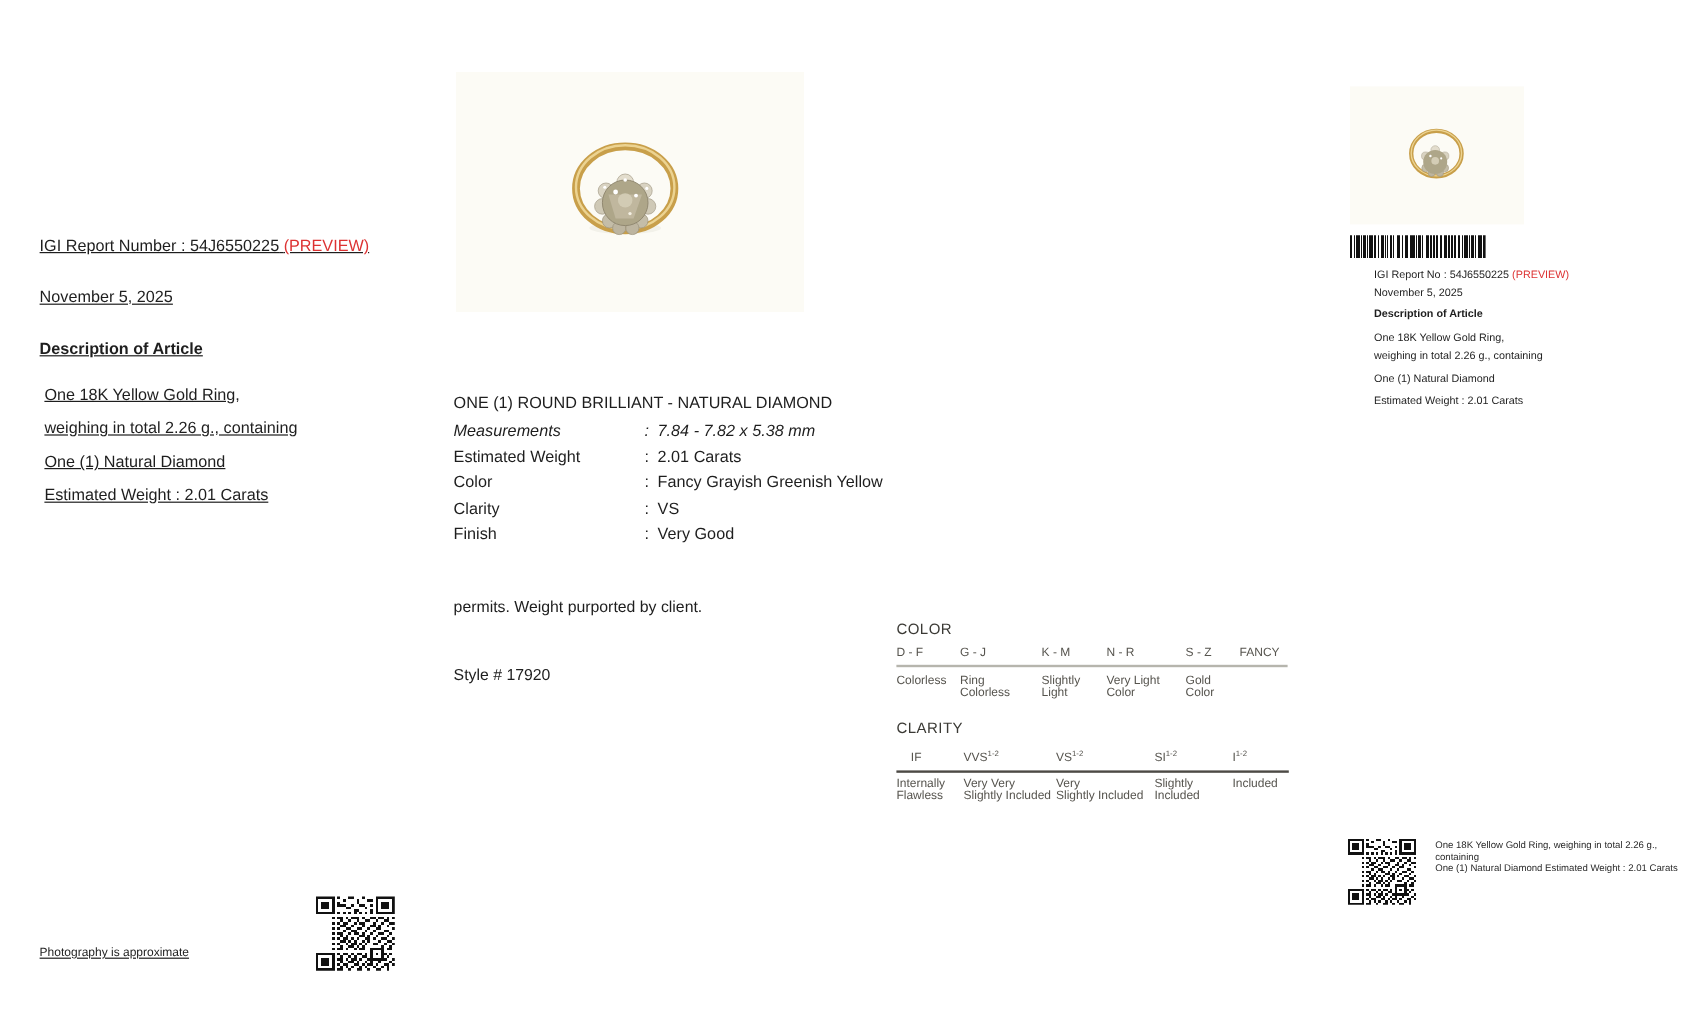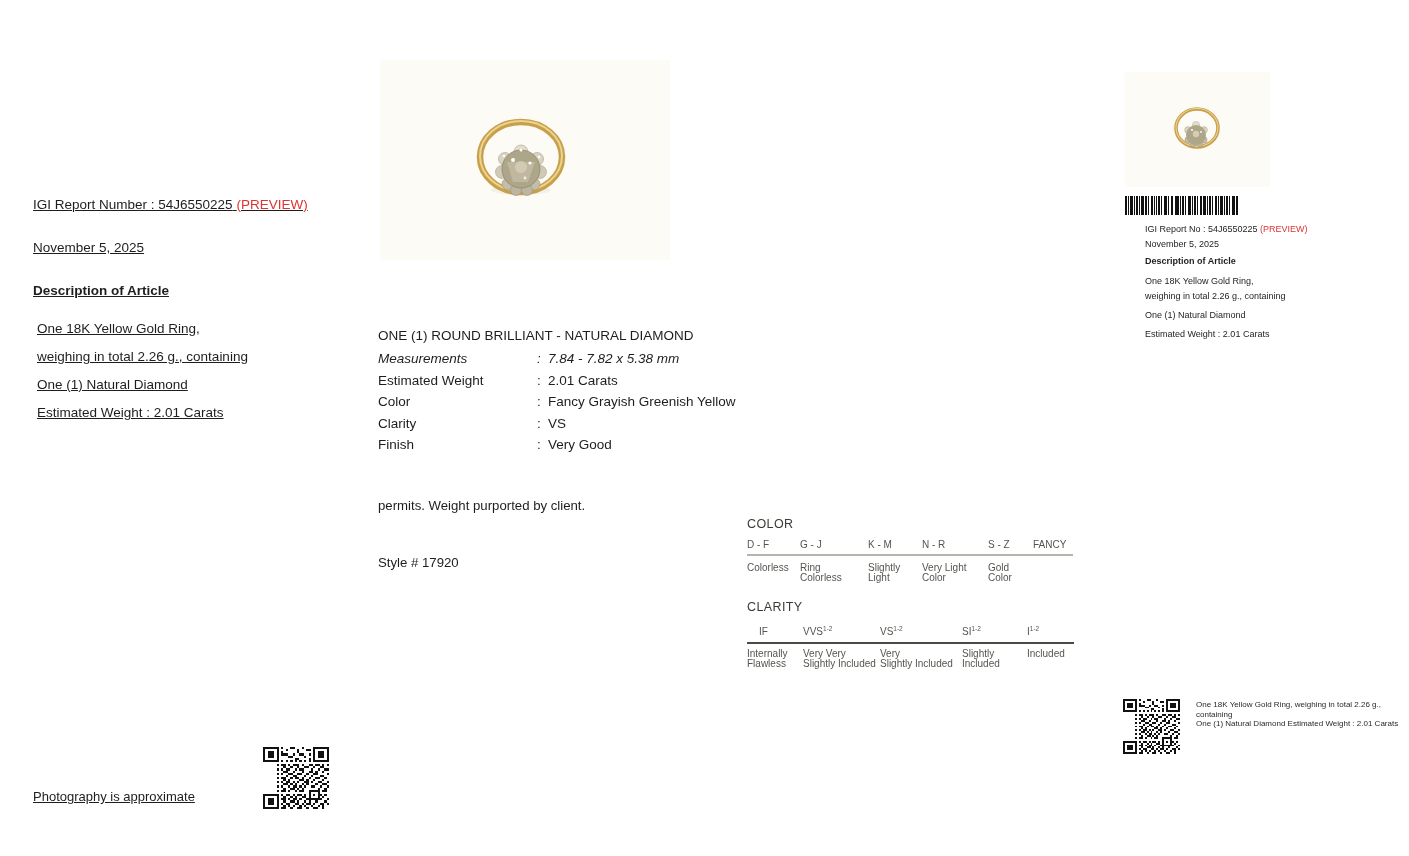--- a/index.html
+++ b/index.html
@@ -71,21 +71,21 @@
         <path d="M8 0h1v1h-1zM12 0h2v1h-2zM17 0h1v1h-1zM10 1h1v1h-1zM15 1h1v2h-1zM19 1h2v1h-2zM8 2h1v2h-1zM9 3h2v1h-2zM13 3h1v1h-1zM16 3h2v1h-2zM20 3h1v1h-1zM11 4h2v1h-2zM18 4h1v1h-1zM14 5h2v1h-2zM20 5h1v1h-1z"></path>
         <path d="M8 8h2v1h-2zM11 8h1v1h-1zM13 8h3v1h-3zM17 8h1v1h-1zM20 8h2v1h-2zM23 8h2v1h-2zM26 8h1v1h-1zM28 8h1v1h-1zM9 9h1v1h-1zM12 9h1v1h-1zM15 9h1v1h-1zM18 9h2v1h-2zM22 9h1v1h-1zM25 9h2v1h-2zM8 10h1v1h-1zM10 10h2v1h-2zM14 10h1v1h-1zM16 10h2v1h-2zM21 10h1v1h-1zM24 10h1v1h-1zM27 10h2v1h-2zM9 11h2v1h-2zM13 11h1v1h-1zM17 11h1v1h-1zM20 11h2v1h-2zM23 11h1v1h-1zM26 11h1v1h-1zM8 12h1v1h-1zM11 12h2v1h-2zM15 12h2v1h-2zM19 12h1v1h-1zM22 12h2v1h-2zM28 12h1v1h-1zM10 13h1v1h-1zM13 13h2v1h-2zM18 13h1v1h-1zM21 13h1v1h-1zM25 13h2v1h-2z"></path>
         <path d="M8 14h2v1h-2zM12 14h1v1h-1zM14 14h2v1h-2zM17 14h1v1h-1zM20 14h1v1h-1zM23 14h2v1h-2zM27 14h1v1h-1zM9 15h1v1h-1zM11 15h1v1h-1zM16 15h2v1h-2zM19 15h1v1h-1zM22 15h1v1h-1zM26 15h1v1h-1zM8 16h1v1h-1zM10 16h2v1h-2zM13 16h1v1h-1zM15 16h1v1h-1zM18 16h2v1h-2zM21 16h1v1h-1zM24 16h2v1h-2zM28 16h1v1h-1zM9 17h2v1h-2zM12 17h1v1h-1zM14 17h1v1h-1zM17 17h1v1h-1zM19 17h1v1h-1zM23 17h1v1h-1zM26 17h2v1h-2zM8 18h1v1h-1zM11 18h1v1h-1zM13 18h2v1h-2zM16 18h1v1h-1zM18 18h1v1h-1zM21 18h2v1h-2zM25 18h1v1h-1zM28 18h1v1h-1zM9 19h1v1h-1zM12 19h2v1h-2zM15 19h1v1h-1zM17 19h1v1h-1zM24 19h1v1h-1zM27 19h1v1h-1zM8 20h2v1h-2zM11 20h1v1h-1zM14 20h1v1h-1zM16 20h2v1h-2zM24 20h1v1h-1zM26 20h2v1h-2z"></path>
         <path d="M8 22h1v1h-1zM10 22h2v1h-2zM13 22h1v1h-1zM15 22h2v1h-2zM18 22h1v1h-1zM24 22h2v1h-2zM27 22h1v1h-1zM9 23h1v1h-1zM12 23h1v1h-1zM14 23h1v1h-1zM17 23h2v1h-2zM21 23h1v1h-1zM23 23h1v1h-1zM26 23h1v1h-1zM8 24h2v1h-2zM11 24h1v1h-1zM13 24h2v1h-2zM16 24h1v1h-1zM19 24h1v1h-1zM22 24h2v1h-2zM25 24h1v1h-1zM28 24h1v1h-1zM9 25h1v1h-1zM12 25h2v1h-2zM15 25h1v1h-1zM18 25h1v1h-1zM20 25h1v1h-1zM23 25h1v1h-1zM27 25h1v1h-1zM8 26h1v1h-1zM10 26h2v1h-2zM14 26h2v1h-2zM17 26h1v1h-1zM19 26h2v1h-2zM22 26h1v1h-1zM25 26h2v1h-2zM28 26h1v1h-1zM9 27h1v1h-1zM11 27h1v1h-1zM13 27h1v1h-1zM16 27h1v1h-1zM18 27h1v1h-1zM21 27h1v1h-1zM24 27h1v1h-1zM26 27h1v1h-1zM8 28h2v1h-2zM12 28h1v1h-1zM15 28h2v1h-2zM19 28h1v1h-1zM22 28h2v1h-2zM26 28h1v1h-1z"></path>
         <rect x="20" y="20" width="5" height="5"></rect>
       </g>
       <rect x="21" y="21" width="3" height="3" fill="#fff"></rect>
       <rect x="22" y="22" width="1" height="1" fill="#111"></rect>
     </svg>
   </div>
-  <div class="abs lp-line" style="left:33px;top:789px;font-size:13px;">Photography is approximate</div>
+  <div class="abs lp-line" style="left:33px;top:789px;font-size:10px;">Photography is approximate</div>
 
   <div class="abs photo" style="left:380px;top:60px;width:290px;height:200px;">
     <svg width="290" height="200" viewBox="0 0 290 200">
       <ellipse cx="141" cy="130" rx="30" ry="5" fill="rgba(120,110,80,0.07)"></ellipse>
       <ellipse cx="141" cy="97" rx="41" ry="35" fill="none" stroke="#c89f4a" stroke-width="6.5"></ellipse>
       <ellipse cx="141" cy="96" rx="41" ry="35" fill="none" stroke="#ecd391" stroke-width="2"></ellipse>
       <g>
         <circle cx="125" cy="99" r="6.5" fill="#d9d3c2" stroke="#a79f8b" stroke-width="0.6"></circle>
         <circle cx="157" cy="99" r="6.5" fill="#d9d3c2" stroke="#a79f8b" stroke-width="0.6"></circle>
         <circle cx="122" cy="112" r="6.5" fill="#cfc9b6" stroke="#a79f8b" stroke-width="0.6"></circle>

